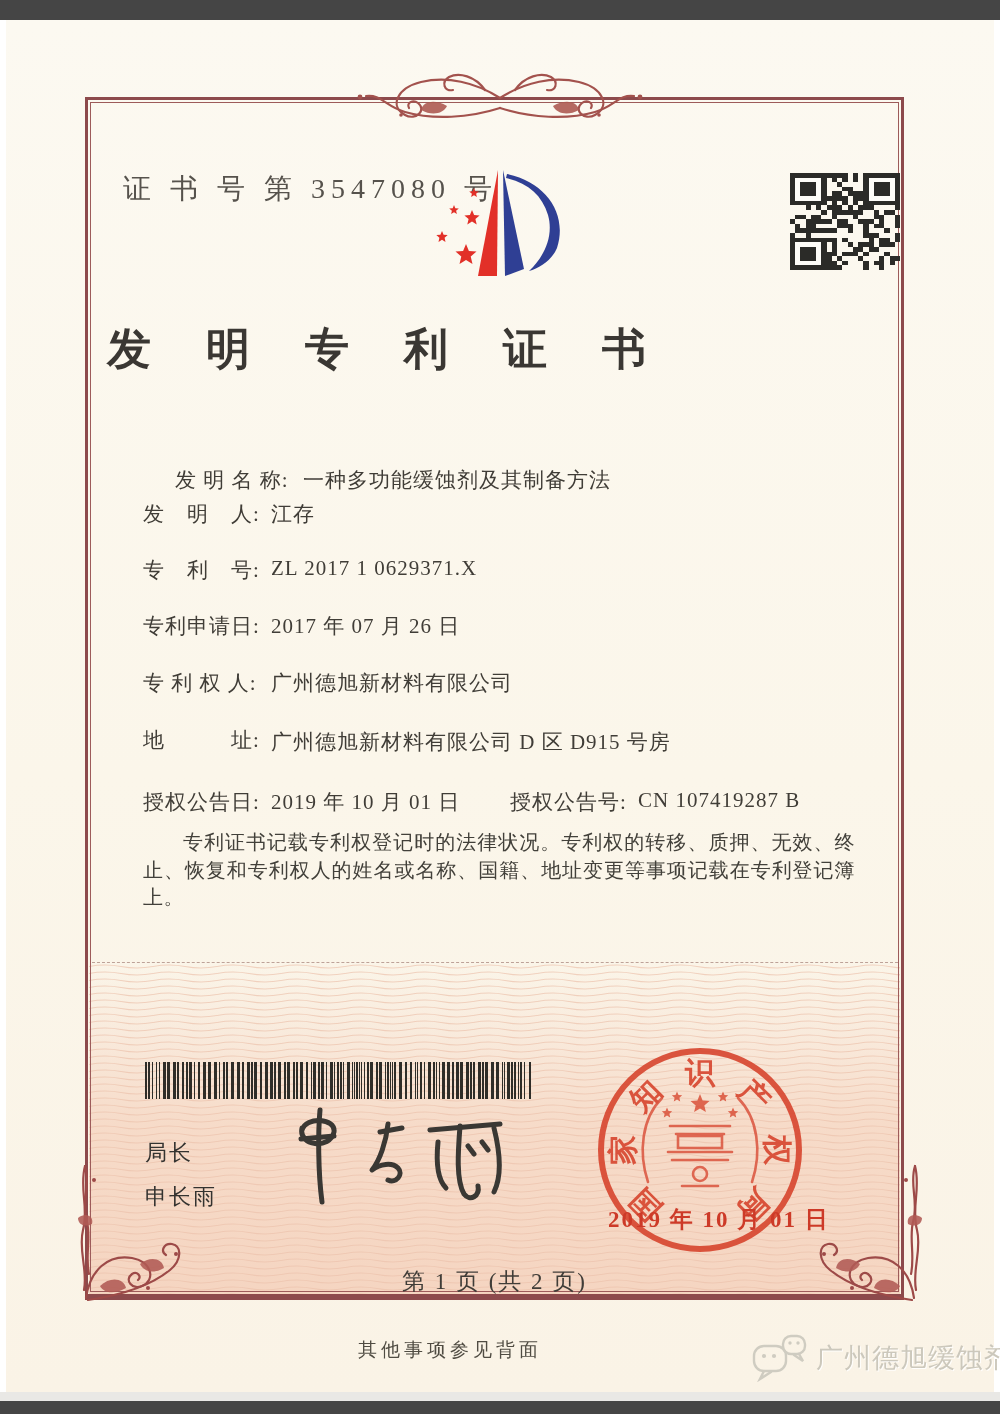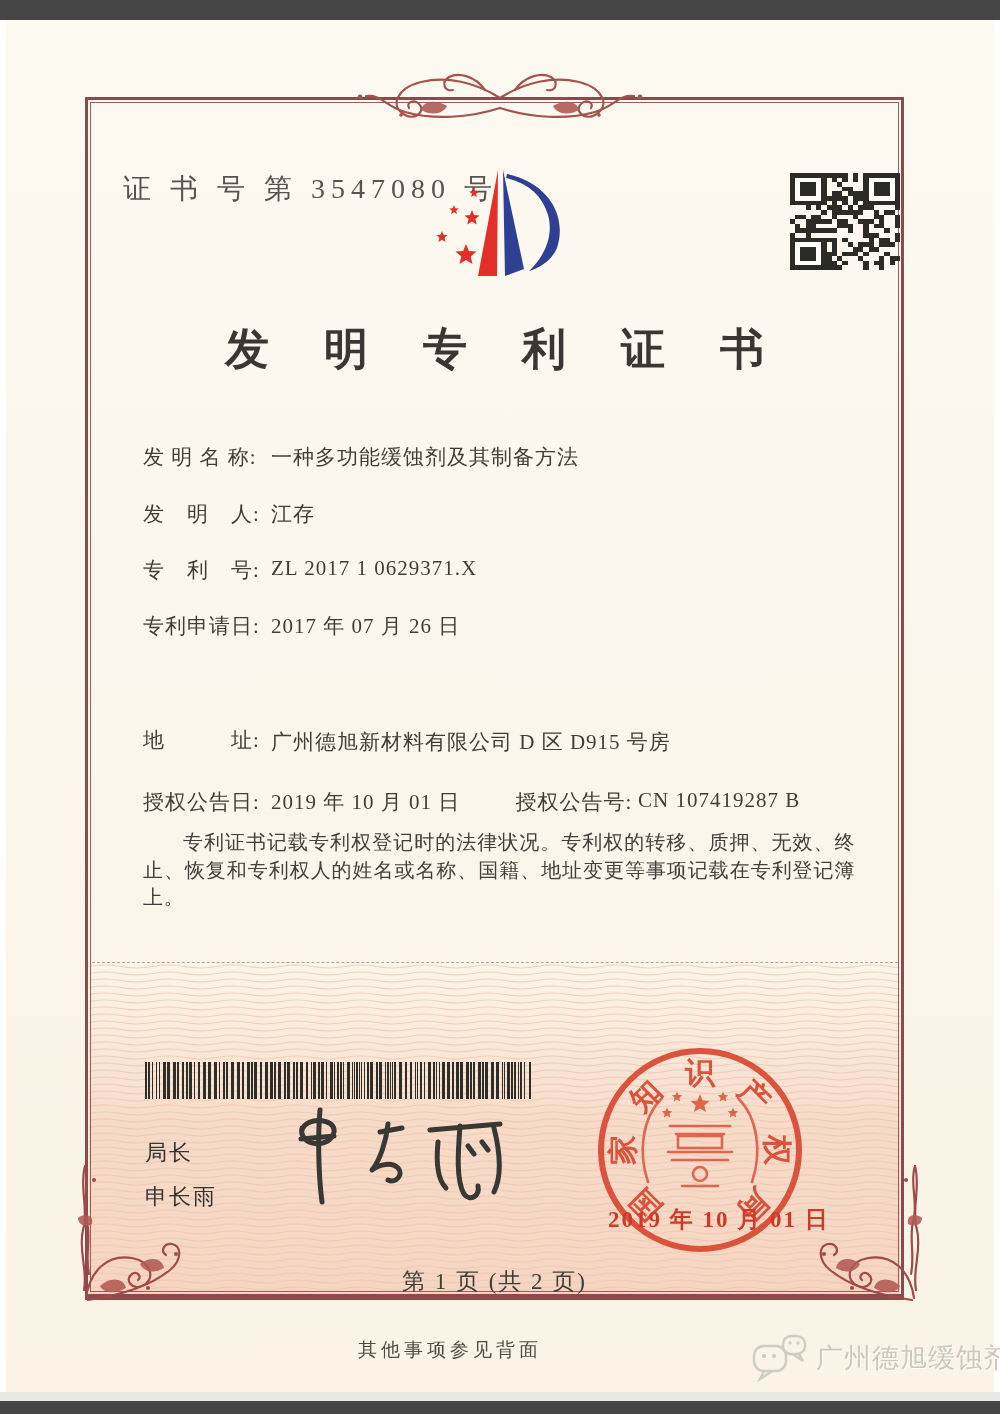--- a/index.html
+++ b/index.html
@@ -20,21 +20,21 @@
                           rgba(246,217,198,0.92) 160px, #f5d5c1 333px); }
   .pink-zone svg { position:absolute; left:0; top:0; }
   .divider-dashed { left:92px; top:962px; width:806px; border-top:1px dashed #b3948a; opacity:.85; }
 
   .frame-outer { left:85px; top:97px; width:819px; height:1203px;
                  border:3px solid #8d4a4c; border-bottom-width:6px; }
   .frame-inner { position:absolute; left:2px; top:2px; right:2px; bottom:2px; border:1px solid #9d5b5a; }
 
   .cert-number { left:123px; top:170px; font-size:28px; letter-spacing:6px; color:#56524c; }
 
-  .title { left:85px; top:320px; width:819px; text-align:center; font-size:44px; font-weight:700;
+  .title { left:85px; top:320px; width:819px; text-align:left; font-size:44px; font-weight:700;
            letter-spacing:22px; color:#3a3733; text-indent:22px; }
 
   .field-row { left:143px; display:flex; font-size:21px; color:#403d37; letter-spacing:1px; white-space:nowrap; }
   .field-row .lbl { display:inline-block; width:128px; flex:0 0 128px; }
   .field-row .val {}
   .addr-lines div { line-height:32px; }
 
   .paras { left:143px; top:829px; width:712px; font-size:20px; line-height:27.5px; color:#42403a;
            text-align:justify; letter-spacing:.5px; }
   .paras p { text-indent:2em; }
@@ -267,47 +267,51 @@
       <rect x="14" y="0" width="7" height="7" fill="#2b2b28"></rect>
       <rect x="15" y="1" width="5" height="5" fill="#fdfcf8"></rect>
       <rect x="16" y="2" width="3" height="3" fill="#2b2b28"></rect>
       <rect x="0" y="14" width="7" height="7" fill="#2b2b28"></rect>
       <rect x="1" y="15" width="5" height="5" fill="#fdfcf8"></rect>
       <rect x="2" y="16" width="3" height="3" fill="#2b2b28"></rect>
     </svg>
 
   <div class="abs title">发 明 专 利 证 书</div>
 
-  <div class="abs field-row" style="top:443px;">
+  <div class="abs field-row" style="top:466px;margin-left:32px;">
     <span class="lbl">发 明 名 称:</span>
     <span class="val">一种多功能缓蚀剂及其制备方法</span>
   </div>
   <div class="abs field-row" style="top:500px;">
     <span class="lbl">发　明　人:</span>
     <span class="val">江存</span>
   </div>
   <div class="abs field-row" style="top:556px;">
     <span class="lbl">专　利　号:</span>
     <span class="val">ZL 2017 1 0629371.X</span>
   </div>
   <div class="abs field-row" style="top:612px;">
     <span class="lbl">专利申请日:</span>
     <span class="val">2017 年 07 月 26 日</span>
+  </div>
+  <div class="abs field-row" style="top:669px;">
+    <span class="lbl">专 利 权 人:</span>
+    <span class="val">广州德旭新材料有限公司</span>
   </div>
   <div class="abs field-row" style="top:726px;">
     <span class="lbl">地　　　址:</span>
     <span class="val addr-lines">
       <div>广州德旭新材料有限公司 D 区 D915 号房</div>
     </span>
   </div>
   <div class="abs field-row" style="top:788px;">
     <span class="lbl">授权公告日:</span>
     <span class="val">2019 年 10 月 01 日</span>
   </div>
-  <div class="abs field-row" style="top:788px;left:510px;text-align:center;">
+  <div class="abs field-row" style="top:788px;left:510px;">
     <span class="lbl">授权公告号:</span>
     <span class="val">CN 107419287 B</span>
   </div>
 
   <div class="abs paras">
     <p>专利证书记载专利权登记时的法律状况。专利权的转移、质押、无效、终止、恢复和专利权人的姓名或名称、国籍、地址变更等事项记载在专利登记簿上。</p>
   </div>
 
   <svg id="barcode" class="abs" style="left:145px;top:1062px;" width="388" height="37">
       <rect x="0" y="0" width="2" height="37" fill="#2f2d28"></rect>

